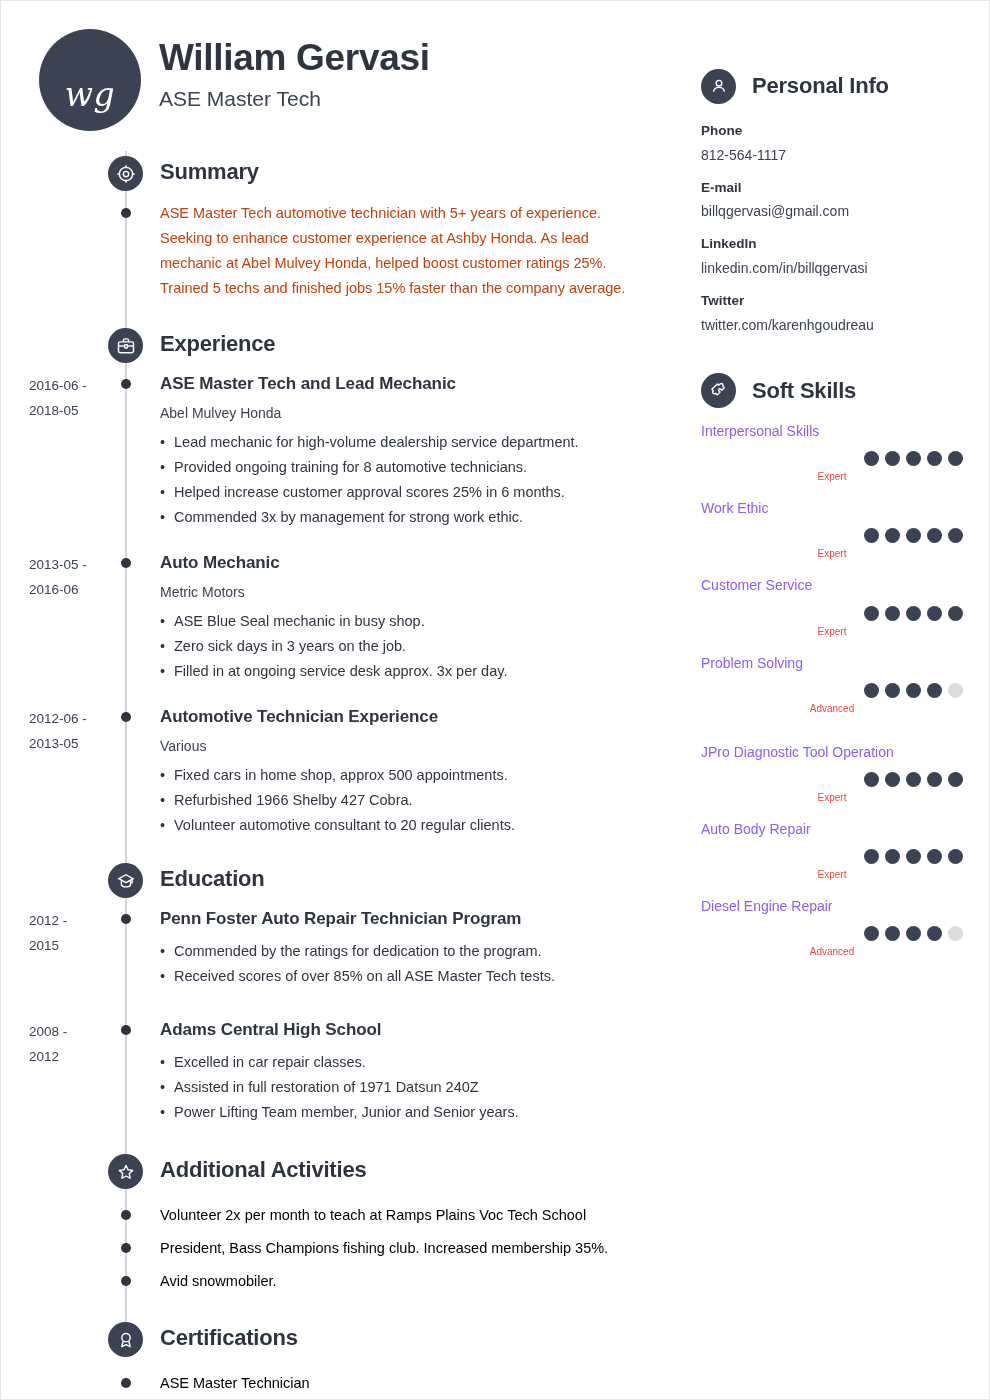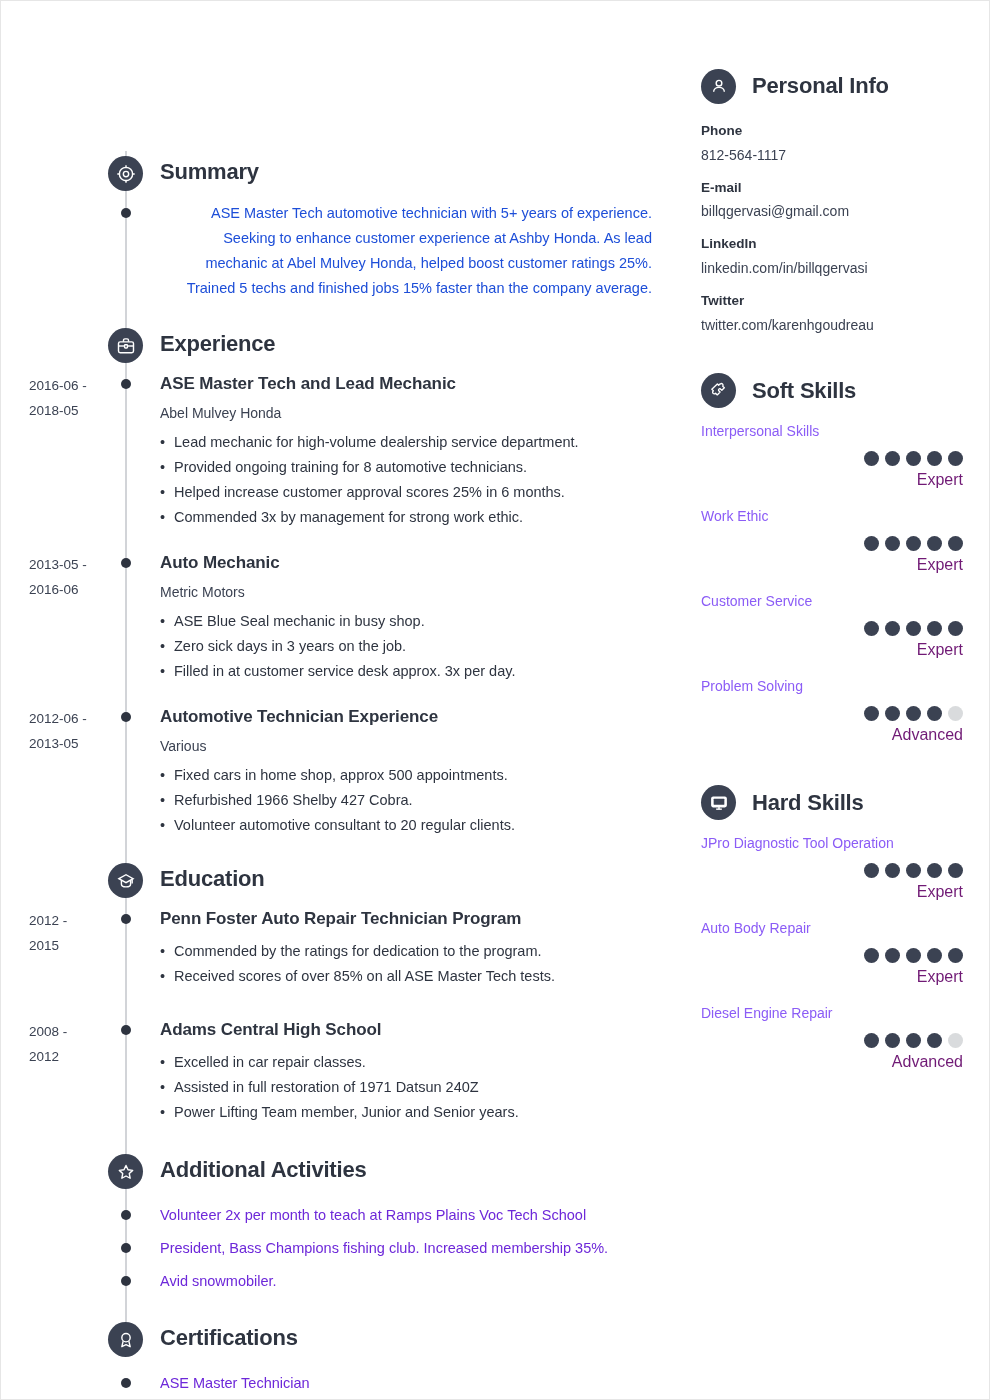--- a/index.html
+++ b/index.html
@@ -207,32 +207,31 @@
     content: "\2022";
     position: absolute;
     left: 0;
     top: 0;
     color: #2e3440;
   }
 
   
   .summary-text {
     font-size: 14.5px;
-    color: #1d4ed8;
+    color: #c2410c;
     line-height: 25px;
     max-width: 492px;
-    text-align: right;
   }
 
   
   .plain-entry {
     position: relative;
     padding-left: 159px;
     font-size: 14.5px;
-    color: #6d28d9;
+    color: #000000;
     line-height: 20px;
   }
   .plain-entry .entry-dot { top: 5px; }
 
   
   .rsection { margin-bottom: 0; }
 
   .rsec-head {
     position: relative;
     height: 42px;
@@ -295,37 +294,46 @@
 
   .dot {
     width: 15px;
     height: 15px;
     border-radius: 50%;
     background: #3b4252;
   }
   .dot.off { background: #d9dbdd; }
 
   .skill-level {
-    text-align: right;
-    font-size: 16px;
-    color: #701a75;
+    text-align: center;
+    font-size: 10px;
+    color: #ef4444;
     margin-top: 4px;
     line-height: 1.3;
   }
 
   .gap-soft { margin-top: 10px; }
   .gap-hard { margin-top: 28px; }
 </style>
 </head>
 <body>
 
 <div class="page">
 
   <div class="left-col">
 
+    <div class="header">
+      <div class="avatar">
+        <span class="avatar-initials">wg</span>
+      </div>
+      <div class="name-block">
+        <div class="full-name">William Gervasi</div>
+        <div class="job-title">ASE Master Tech</div>
+      </div>
+    </div>
 
     <div class="timeline"></div>
 
     <div class="sections">
 
       <div class="section">
         <div class="section-head">
           <div class="sec-icon">
             <svg width="20" height="20" viewBox="0 0 24 24" fill="none" stroke="#ffffff" stroke-width="1.7">
               <circle cx="12" cy="12" r="8"></circle>
@@ -377,21 +385,21 @@
           <span class="entry-dot"></span>
           <div class="entry-dates">
             <div>2013-05 -</div>
             <div>2016-06</div>
           </div>
           <div class="entry-title">Auto Mechanic</div>
           <div class="entry-sub">Metric Motors</div>
           <ul class="bullets">
             <li>ASE Blue Seal mechanic in busy shop.</li>
             <li>Zero sick days in 3 years on the job.</li>
-            <li>Filled in at customer service desk approx. 3x per day.</li>
+            <li>Filled in at ongoing service desk approx. 3x per day.</li>
           </ul>
         </div>
 
         <div class="entry" style="margin-top:22px;">
           <span class="entry-dot"></span>
           <div class="entry-dates">
             <div>2012-06 -</div>
             <div>2013-05</div>
           </div>
           <div class="entry-title">Automotive Technician Experience</div>
@@ -576,31 +584,20 @@
           <span class="dot"></span>
           <span class="dot"></span>
           <span class="dot"></span>
           <span class="dot off"></span>
         </div>
         <div class="skill-level">Advanced</div>
       </div>
     </div>
 
     <div class="rsection gap-hard">
-      <div class="rsec-head">
-        <div class="rsec-icon">
-          <svg width="20" height="20" viewBox="0 0 24 24" fill="none" stroke="#ffffff" stroke-width="1.7">
-            <rect x="3.4" y="5" width="17.2" height="11.4" rx="1.6" fill="#ffffff" stroke="#ffffff"></rect>
-            <rect x="5.6" y="7" width="12.8" height="7" rx="0.6" fill="#3b4252" stroke="none"></rect>
-            <line x1="12" y1="16.4" x2="12" y2="19.2"></line>
-            <line x1="8.6" y1="19.4" x2="15.4" y2="19.4"></line>
-          </svg>
-        </div>
-        <div class="rsec-title">Hard Skills</div>
-      </div>
 
       <div class="skill gap-soft">
         <div class="skill-name">JPro Diagnostic Tool Operation</div>
         <div class="skill-dots">
           <span class="dot"></span>
           <span class="dot"></span>
           <span class="dot"></span>
           <span class="dot"></span>
           <span class="dot"></span>
         </div>

